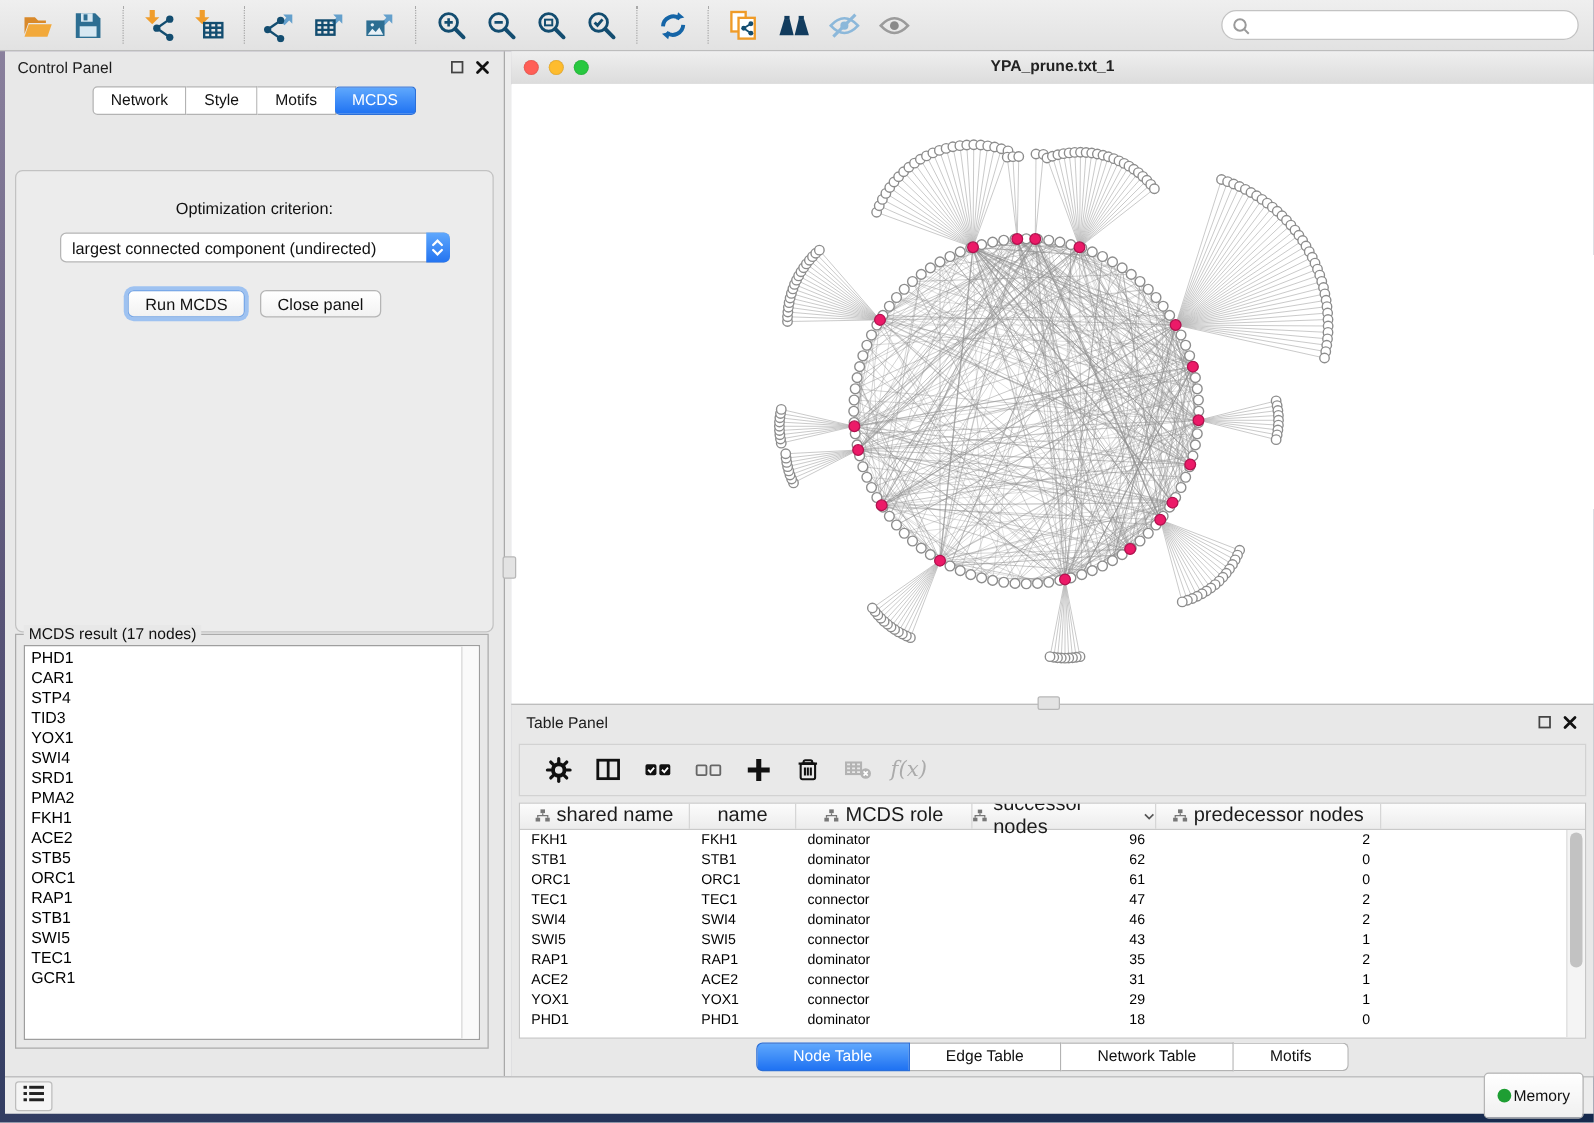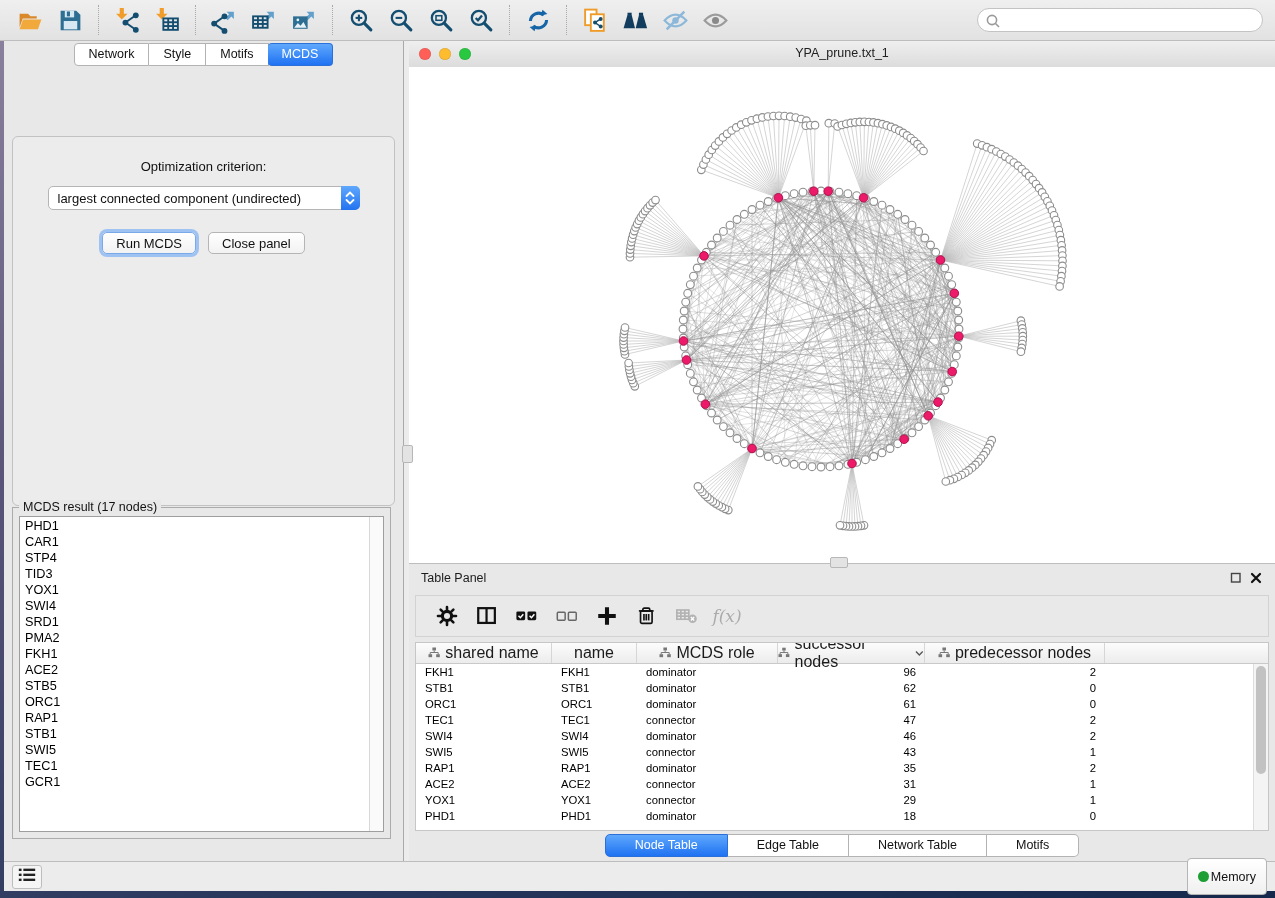--- a/index.html
+++ b/index.html
@@ -61,21 +61,21 @@
   .listbox .items{position:absolute;left:0;top:1px;right:14px;}
   .list-item{font-size:12.7px;line-height:16px;padding-left:5px;color:#000;}
   .list-track{position:absolute;right:0;top:0;bottom:0;width:13px;background:#fafafa;
           border-left:1px solid #d8d8d8;}
 
   
   .net-titlebar{position:absolute;left:0;right:0;top:0;height:26px;
           background:linear-gradient(#efefef,#dcdcdc);border-bottom:1px solid #b3b3b3;}
   .tl{position:absolute;top:7px;width:12px;height:12px;border-radius:50%;box-shadow:inset 0 0 1px rgba(0,0,0,.35);}
   .net-title{position:absolute;left:0;right:0;top:5px;text-align:center;font-size:12.5px;
-          font-weight:normal;color:#222;}
+          font-weight:bold;color:#222;}
   .net-canvas{position:absolute;left:0;right:0;top:26px;height:496px;background:#fff;}
   .h-grip{position:absolute;left:421px;top:516px;width:16px;height:9px;background:#e3e3e3;
           border:1px solid #b7b7b7;border-radius:2px;z-index:5;}
 
   
   .table-panel{position:absolute;left:0;right:0;top:522px;bottom:0;background:#e8e8e8;
           border-top:1px solid #bdbdbd;}
   .tp-head{height:28px;display:flex;align-items:center;padding:0 12px;}
   .tp-title{font-size:12.5px;color:#1c1c1c;}
   .tp-toolbar{position:absolute;left:6px;right:6px;top:31px;height:42px;background:#e9e9e9;
@@ -280,20 +280,35 @@
         <svg width="16" height="16" viewBox="0 0 16 16">
             <circle cx="7" cy="7" r="4.6" fill="none" stroke="#9a9a9a" stroke-width="1.6"></circle>
             <line x1="10.5" y1="10.5" x2="14" y2="14" stroke="#9a9a9a" stroke-width="1.6"></line>
           </svg>
       </span>
       <input class="search-input" placeholder="" style="">
     </div>
   </div>
 
   <div class="control-panel">
+    <div class="cp-head">
+      <span class="cp-title">Control Panel</span>
+      <span class="win-icons">
+        <span>
+            <svg width="14" height="14" viewBox="0 0 14 14">
+              <rect x="2.5" y="2.5" width="8.5" height="8.5" fill="none" stroke="#444" stroke-width="1.4"></rect>
+            </svg>
+          </span>
+        <span>
+            <svg width="14" height="14" viewBox="0 0 14 14">
+              <path d="M3 3l8 8M11 3l-8 8" stroke="#111" stroke-width="2.2" stroke-linecap="round"></path>
+            </svg>
+          </span>
+      </span>
+    </div>
     <div class="cp-tabs" id="cp-tabs">
         <div class="cp-tab">Network</div>
         <div class="cp-tab">Style</div>
         <div class="cp-tab">Motifs</div>
         <div class="cp-tab active">MCDS</div>
       </div>
     <div class="cp-box">
       <div class="opt-label">Optimization criterion:</div>
       <div class="opt-select">
         <span class="val">largest connected component (undirected)</span>

